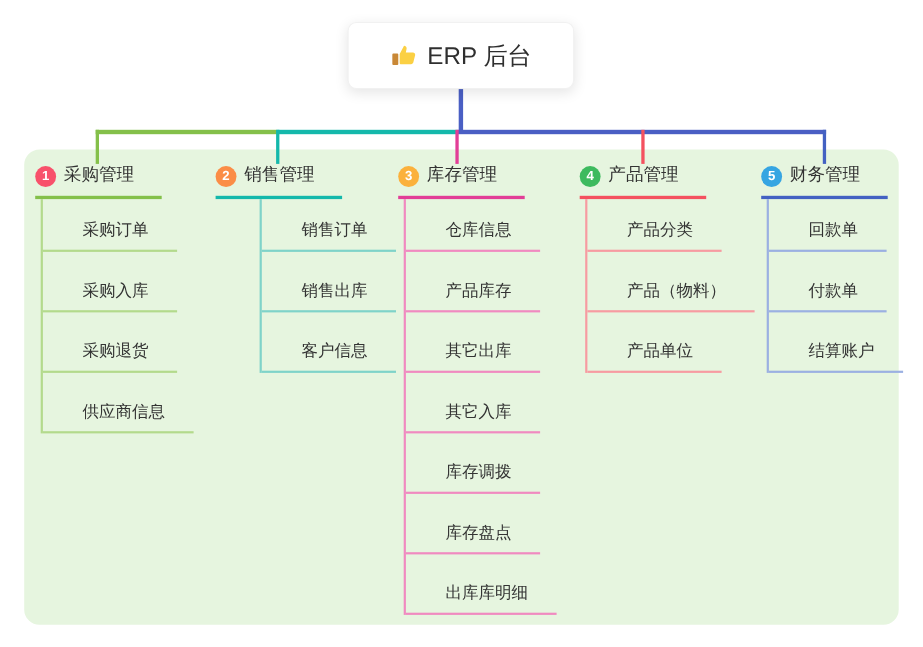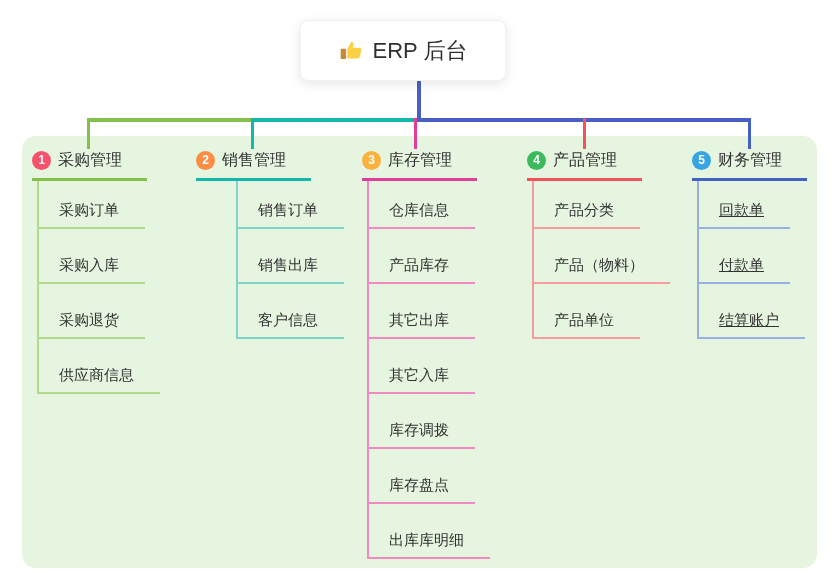--- a/index.html
+++ b/index.html
@@ -1,20 +1,20 @@
 <!DOCTYPE html>
 <html><head>
 <meta charset="utf-8">
 <style>
   html,body{margin:0;padding:0;background:#fff;}
   body{font-family:"Liberation Sans","DejaVu Sans",sans-serif;color:#333;}
   .canvas{position:relative;width:839px;height:588px;background:#fff;overflow:hidden;}
 
   
-  .root-node{position:absolute;left:300px;top:20px;width:206px;height:61px;
+  .root-node{position:absolute;left:316px;top:20px;width:206px;height:61px;
     background:#fff;border:1px solid #f1f1f1;border-radius:8px;
     box-shadow:0 3px 12px rgba(0,0,0,.10);
     display:flex;align-items:center;justify-content:center;gap:9px;
     font-size:22px;font-weight:500;color:#2f2f2f;box-sizing:border-box;}
   .root-node svg{display:block;}
 
   
   .panel{position:absolute;left:22px;top:136px;width:795px;height:432px;
     background:#e6f5df;border-radius:14px;}
 
@@ -35,34 +35,34 @@
   
   .branch{position:absolute;top:149px;}
   .branch-header{display:flex;align-items:center;gap:7px;height:22px;
     width:115px;padding-bottom:7px;border-bottom:3px solid #000;box-sizing:content-box;}
   .badge{display:inline-flex;align-items:center;justify-content:center;
     width:19px;height:19px;border-radius:50%;color:#fff;font-size:12px;
     font-weight:bold;flex:0 0 auto;}
   .branch-label{font-size:16px;line-height:22px;color:#333;white-space:nowrap;}
   .items{margin-left:5px;border-left:2px solid #ccc;}
   .item{height:55px;box-sizing:border-box;display:flex;align-items:flex-end;
-    padding:0 26px 8px 20px;border-bottom:2px solid #ccc;width:fit-content;}
+    padding:0 26px 8px 36px;border-bottom:2px solid #ccc;width:fit-content;}
   .item:first-child{height:48px;}
   .item span{font-size:15px;line-height:18px;color:#333;white-space:nowrap;}
 
   .b1{left:32px;}  .b1 .branch-header{border-color:#84c04a;} .b1 .badge{background:#f8516b;}
   .b1 .items{border-color:#b3da8c;} .b1 .item{border-color:#b3da8c;}
   .b2{left:196px;} .b2 .branch-header{border-color:#14b8ab;} .b2 .badge{background:#fb8d46;}
   .b2 .items{border-color:#7fd3c9;margin-left:40px;} .b2 .item{border-color:#7fd3c9;}
   .b3{left:362px;} .b3 .branch-header{border-color:#e23e97;} .b3 .badge{background:#fbb13c;}
   .b3 .items{border-color:#f08ac0;} .b3 .item{border-color:#f08ac0;}
   .b4{left:527px;} .b4 .branch-header{border-color:#f4515f;} .b4 .badge{background:#3dba5e;}
   .b4 .items{border-color:#f79ba1;} .b4 .item{border-color:#f79ba1;}
   .b5{left:692px;} .b5 .branch-header{border-color:#4361c2;} .b5 .badge{background:#36a5e2;}
-  .b5 .items{border-color:#9bb0e2;text-decoration:underline;} .b5 .item{border-color:#9bb0e2;}
+  .b5 .items{border-color:#9bb0e2;} .b5 .item{border-color:#9bb0e2;}
 </style>
 </head>
 <body>
 
 <div class="canvas">
 
   <div class="panel"></div>
 
   <div class="line root-drop"></div>
   <div class="line bus bus-green"></div>

